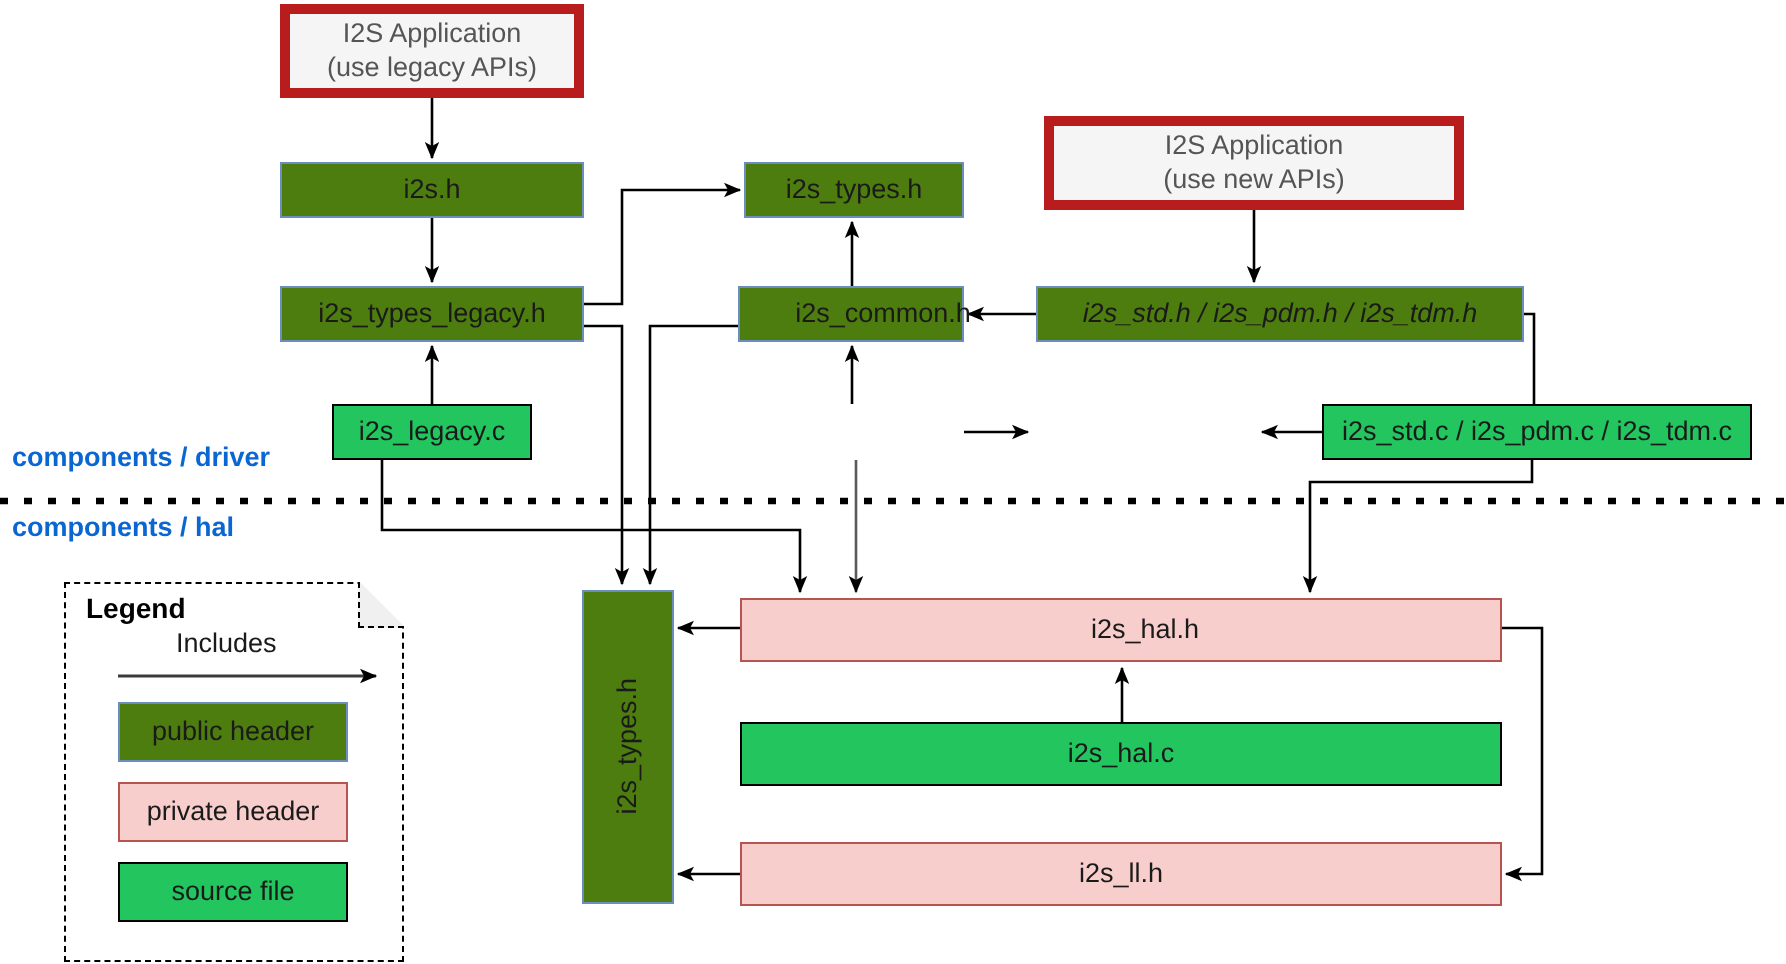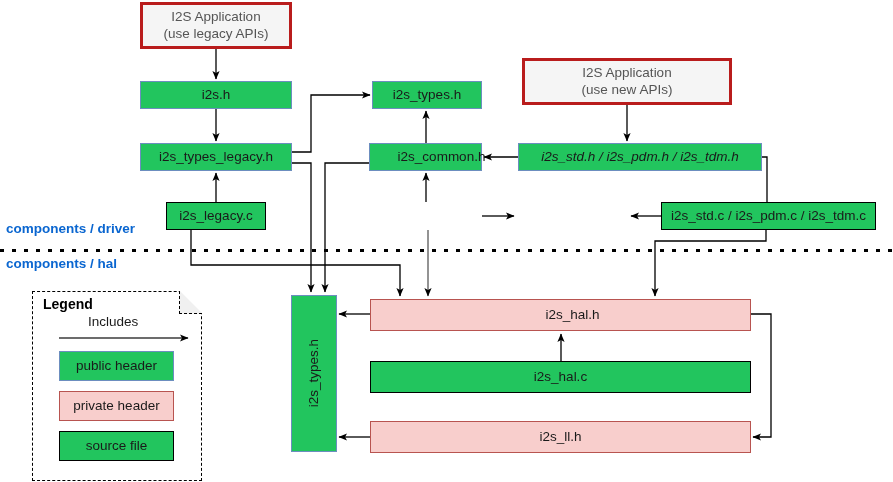--- a/index.html
+++ b/index.html
@@ -1,21 +1,21 @@
 <!DOCTYPE html>
 <html><head>
 <meta charset="utf-8">
 <style>
   html,body{margin:0;padding:0;background:#ffffff;}
   body{font-family:"Liberation Sans",sans-serif;}
   #canvas{position:relative;width:893px;height:482px;overflow:hidden;background:#fff;}
   .node{position:absolute;box-sizing:border-box;display:flex;align-items:center;justify-content:center;
         text-align:center;font-size:13.5px;line-height:1.25;color:#1a1a1a;}
-  .n-app{background:#f5f5f5;border:3px solid #b91c1c;color:#555555;}
-  .n-pub{background:#22c55e;border:1px solid #6c8ebf;}
+  .n-app{background:#f5f5f5;border:5px solid #b91c1c;color:#555555;}
+  .n-pub{background:#4d7c0f;border:1px solid #6c8ebf;}
   .n-priv{background:#f8cecc;border:1px solid #b85450;}
   .n-src{background:#22c55e;border:1px solid #000000;text-align:right;}
   .vtext{writing-mode:vertical-rl;transform:rotate(180deg);}
   .lbl{position:absolute;color:#0a66d0;font-weight:bold;font-size:13.5px;font-family:"Liberation Sans",sans-serif;}
   svg.wires{position:absolute;left:0;top:0;width:893px;height:482px;pointer-events:none;}
   .legend{position:absolute;box-sizing:border-box;border:1.6px dashed #000;background:#fff;}
   .legend-title{position:absolute;font-weight:bold;font-size:14px;color:#000;}
   .legend-inc{position:absolute;font-size:13.5px;color:#1a1a1a;}
   .fold{position:absolute;width:22px;height:22px;background:#f0f0f0;
         border-left:1.4px dashed #000;border-bottom:1.4px dashed #000;}

